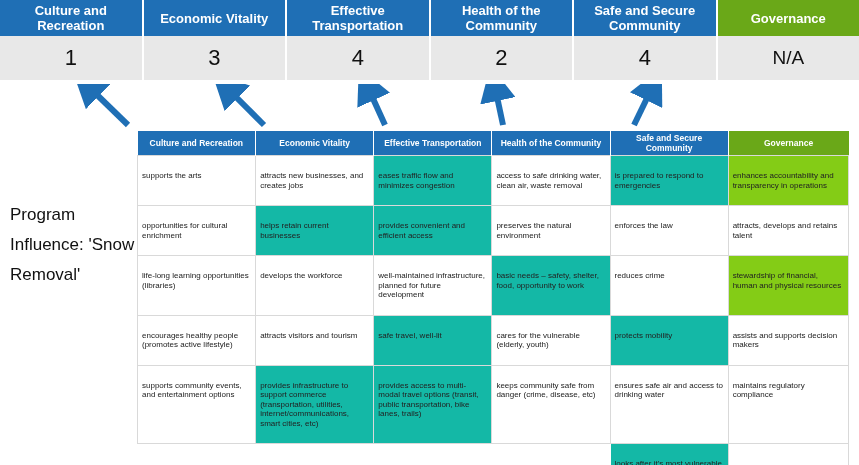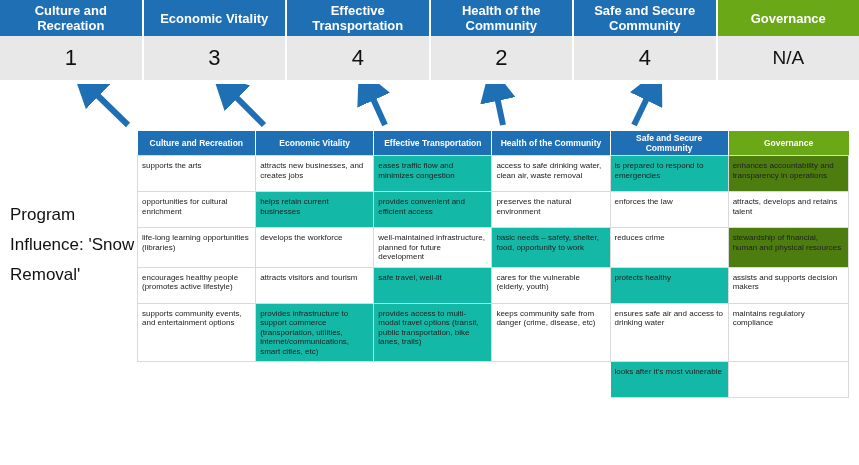--- a/index.html
+++ b/index.html
@@ -120,34 +120,34 @@
     line-height: 10px;
   }
   #matrix thead th.governance {
     background: #6aa818;
     border-right: none;
   }
   #matrix tbody td {
     font-size: 8px;
     line-height: 9.5px;
     vertical-align: top;
-    padding: 5px 4px;
+    padding: 15px 4px;
     border: 1px solid #d9d9d9;
     background: #ffffff;
     color: #222222;
     height: 36px;
     box-sizing: border-box;
     word-wrap: break-word;
     margin-top: 19px;
   }
   #matrix tbody td.hl {
     background: #14b8a6;
   }
   #matrix tbody td.shade {
-    background: #4d7c0f;
+    background: #84cc16;
   }
   #matrix tbody td.blank-cell {
     border: 1px solid #ffffff;
     background: #ffffff;
   }
 </style>
 </head>
 <body>
 
 <div id="top-band">
@@ -226,21 +226,21 @@
         <td>well-maintained infrastructure, planned for future development</td>
         <td class="hl">basic needs – safety, shelter, food, opportunity to work</td>
         <td>reduces crime</td>
         <td class="shade">stewardship of financial, human and physical resources</td>
       </tr>
       <tr>
         <td>encourages healthy people (promotes active lifestyle)</td>
         <td>attracts visitors and tourism</td>
         <td class="hl">safe travel, well-lit</td>
         <td>cares for the vulnerable (elderly, youth)</td>
-        <td class="hl">protects healthy</td>
+        <td class="hl">protects mobility</td>
         <td>assists and supports decision makers</td>
       </tr>
       <tr>
         <td>supports community events, and entertainment options</td>
         <td class="hl">provides infrastructure to support commerce (transportation, utilities, internet/communications, smart cities, etc)</td>
         <td class="hl">provides access to multi-modal travel options (transit, public transportation, bike lanes, trails)</td>
         <td>keeps community safe from danger (crime, disease, etc)</td>
         <td>ensures safe air and access to drinking water</td>
         <td>maintains regulatory compliance</td>
       </tr>

